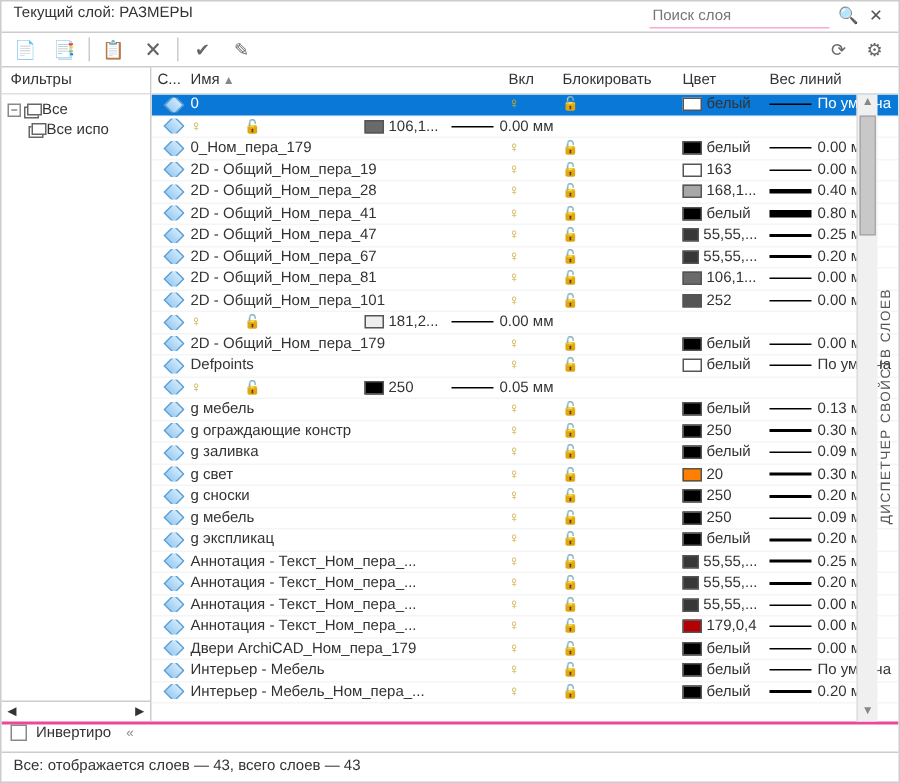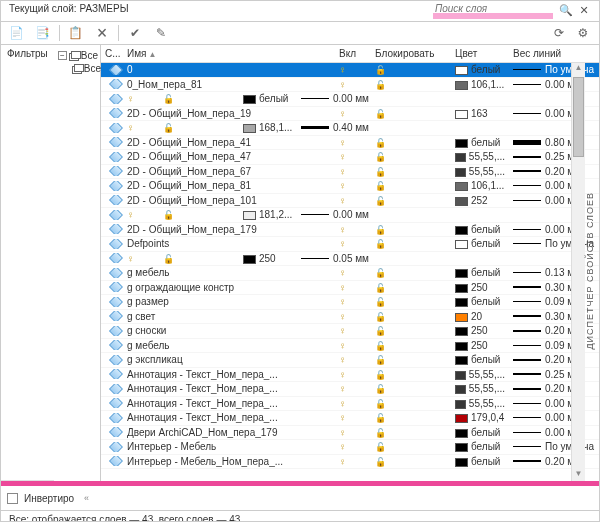--- a/index.html
+++ b/index.html
@@ -1,26 +1,26 @@
 <!DOCTYPE html>
 <html><head>
 <meta charset="utf-8">
 <style>
 *{box-sizing:border-box;margin:0;padding:0;font-family:Tahoma,Arial,sans-serif;font-size:10px;color:#333}
 body{background:#fff;width:600px;height:522px;overflow:hidden;position:relative;border:1px solid #ccc}
 .top{height:20px;display:flex;padding:2px 8px}
-.search{margin-left:auto;width:120px;border:none;border-bottom:6px solid #f9a8d4;padding:1px 2px;font-style:italic;color:#888;background:transparent}
+.search{margin-left:auto;width:120px;border:none;border-bottom:1px solid #f9a8d4;padding:1px 2px;color:#888;background:transparent}
 .top-icons{margin-left:6px;display:flex;gap:4px}
 .ico{width:14px;height:14px;display:flex;align-items:center;justify-content:center;color:#555;font-size:11px}
 .toolbar{height:24px;border-top:1px solid #ccc;border-bottom:1px solid #ccc;display:flex;align-items:center;padding:2px 6px;gap:6px}
 .tb-btn{width:20px;height:18px;display:flex;align-items:center;justify-content:center;font-size:12px;color:#666}
 .tb-sep{width:1px;height:16px;background:#ccc}
 .tb-right{margin-left:auto;display:flex;gap:4px}
 .main{display:flex;height:436px}
-.left{width:100px;border-right:1px solid #ccc;display:flex;}
+.left{width:100px;border-right:1px solid #ccc;display:flex;flex-direction:column}
 .left-head{padding:3px 6px;border-bottom:1px solid #e0e0e0;font-weight:normal}
 .tree{padding:4px 2px;flex:1}
 .tree-row{display:flex;align-items:center;gap:2px;padding:1px 2px;white-space:nowrap}
 .tree-box{width:9px;height:9px;border:1px solid #888;display:flex;align-items:center;justify-content:center;font-size:8px;line-height:8px}
 .tree-indent{width:12px}
 .stack{width:10px;height:10px;position:relative}
 .stack::before,.stack::after{content:"";position:absolute;width:8px;height:6px;border:1px solid #666;background:#fff}
 .stack::before{left:0;top:2px}
 .stack::after{left:2px;top:0}
 .left-scroll{height:14px;border-top:1px solid #ccc;display:flex;align-items:center;justify-content:space-between;padding:0 2px;font-size:8px;color:#888}
@@ -32,25 +32,25 @@
 .rows{flex:1;overflow:hidden}
 .row{display:flex;align-items:center;height:14.5px;border-bottom:1px solid #f5f5f5}
 .row.sel{background:#0a78d6;color:#fff}
 .row.sel .cell,.row.sel .wt-label{color:#fff}
 .cell{padding:0 4px;white-space:nowrap;overflow:hidden}
 .rhomb{width:10px;height:10px;transform:rotate(45deg);border:1px solid #5aa0d8;background:linear-gradient(#cfe8fb,#9ecdf2);margin:0 6px}
 .bulb{width:10px;text-align:center;color:#caa334;font-size:10px}
 .bulb.on{color:#e6b800}
 .lock{width:12px;text-align:center;color:#caa334;font-size:9px}
 .sw{width:13px;height:9px;border:1px solid #555;display:inline-block;margin-right:3px;vertical-align:middle}
-.clr{display:flex;align-items:flex-end}
+.clr{display:flex;align-items:center}
 .wt{display:flex;align-items:center;gap:4px}
 .wt-line{width:28px;background:#000}
 .wt-label{font-size:10px}
-.bot{height:20px;border-top:5px solid #ec4899;display:flex;align-items:center;padding:12px 6px;gap:6px}
+.bot{height:20px;border-top:2px solid #ec4899;display:flex;align-items:flex-start;padding:0 6px;gap:6px}
 .chk{width:11px;height:11px;border:1px solid #888}
 .status{height:36px;border-top:1px solid #ccc;padding:3px 8px}
 .side-text{position:absolute;right:2px;top:60px;bottom:40px;width:14px;display:flex;align-items:center;justify-content:center}
 .side-text span{writing-mode:vertical-rl;transform:rotate(180deg);font-size:9px;letter-spacing:1px;color:#555}
 .vscroll{position:absolute;right:14px;top:62px;bottom:40px;width:14px;background:#f0f0f0;border-left:1px solid #ddd}
 .vthumb{position:absolute;left:1px;right:1px;top:14px;height:80px;background:#c8c8c8;border:1px solid #aaa}
 .arrow{position:absolute;left:0;right:0;height:12px;text-align:center;font-size:8px;color:#888}
 </style>
 </head>
 <body>
@@ -123,36 +123,36 @@
           </div>
           <div class="cell c-wt wt">
             <span class="wt-line" style="height:1px"></span>
             <span class="wt-label">По умолча</span>
           </div>
         </div>
         <div class="row">
           <div class="cell c-s">
             <div class="rhomb"></div>
           </div>
-          <div class="cell c-name">0_Ном_пера_81</div>
           <div class="cell c-on"><span class="bulb ">♀</span></div>
           <div class="cell c-lock"><span class="lock">🔓</span></div>
           <div class="cell c-color clr">
             <span class="sw" style="background:#6a6a6a"></span>
             <span>106,1...</span>
           </div>
           <div class="cell c-wt wt">
             <span class="wt-line" style="height:1px"></span>
             <span class="wt-label">0.00 мм</span>
           </div>
         </div>
         <div class="row">
           <div class="cell c-s">
             <div class="rhomb"></div>
           </div>
+          <div class="cell c-name">0_Ном_пера_179</div>
           <div class="cell c-on"><span class="bulb ">♀</span></div>
           <div class="cell c-lock"><span class="lock">🔓</span></div>
           <div class="cell c-color clr">
             <span class="sw" style="background:#000000"></span>
             <span>белый</span>
           </div>
           <div class="cell c-wt wt">
             <span class="wt-line" style="height:1px"></span>
             <span class="wt-label">0.00 мм</span>
           </div>
@@ -170,20 +170,21 @@
           </div>
           <div class="cell c-wt wt">
             <span class="wt-line" style="height:1px"></span>
             <span class="wt-label">0.00 мм</span>
           </div>
         </div>
         <div class="row">
           <div class="cell c-s">
             <div class="rhomb"></div>
           </div>
+          <div class="cell c-name">2D - Общий_Ном_пера_28</div>
           <div class="cell c-on"><span class="bulb ">♀</span></div>
           <div class="cell c-lock"><span class="lock">🔓</span></div>
           <div class="cell c-color clr">
             <span class="sw" style="background:#a8a8a8"></span>
             <span>168,1...</span>
           </div>
           <div class="cell c-wt wt">
             <span class="wt-line" style="height:3px"></span>
             <span class="wt-label">0.40 мм</span>
           </div>
@@ -359,21 +360,21 @@
           </div>
           <div class="cell c-wt wt">
             <span class="wt-line" style="height:2px"></span>
             <span class="wt-label">0.30 мм</span>
           </div>
         </div>
         <div class="row">
           <div class="cell c-s">
             <div class="rhomb"></div>
           </div>
-          <div class="cell c-name">g размер</div>
+          <div class="cell c-name">g заливка</div>
           <div class="cell c-on"><span class="bulb ">♀</span></div>
           <div class="cell c-lock"><span class="lock">🔓</span></div>
           <div class="cell c-color clr">
             <span class="sw" style="background:#000000"></span>
             <span>белый</span>
           </div>
           <div class="cell c-wt wt">
             <span class="wt-line" style="height:1px"></span>
             <span class="wt-label">0.09 мм</span>
           </div>

